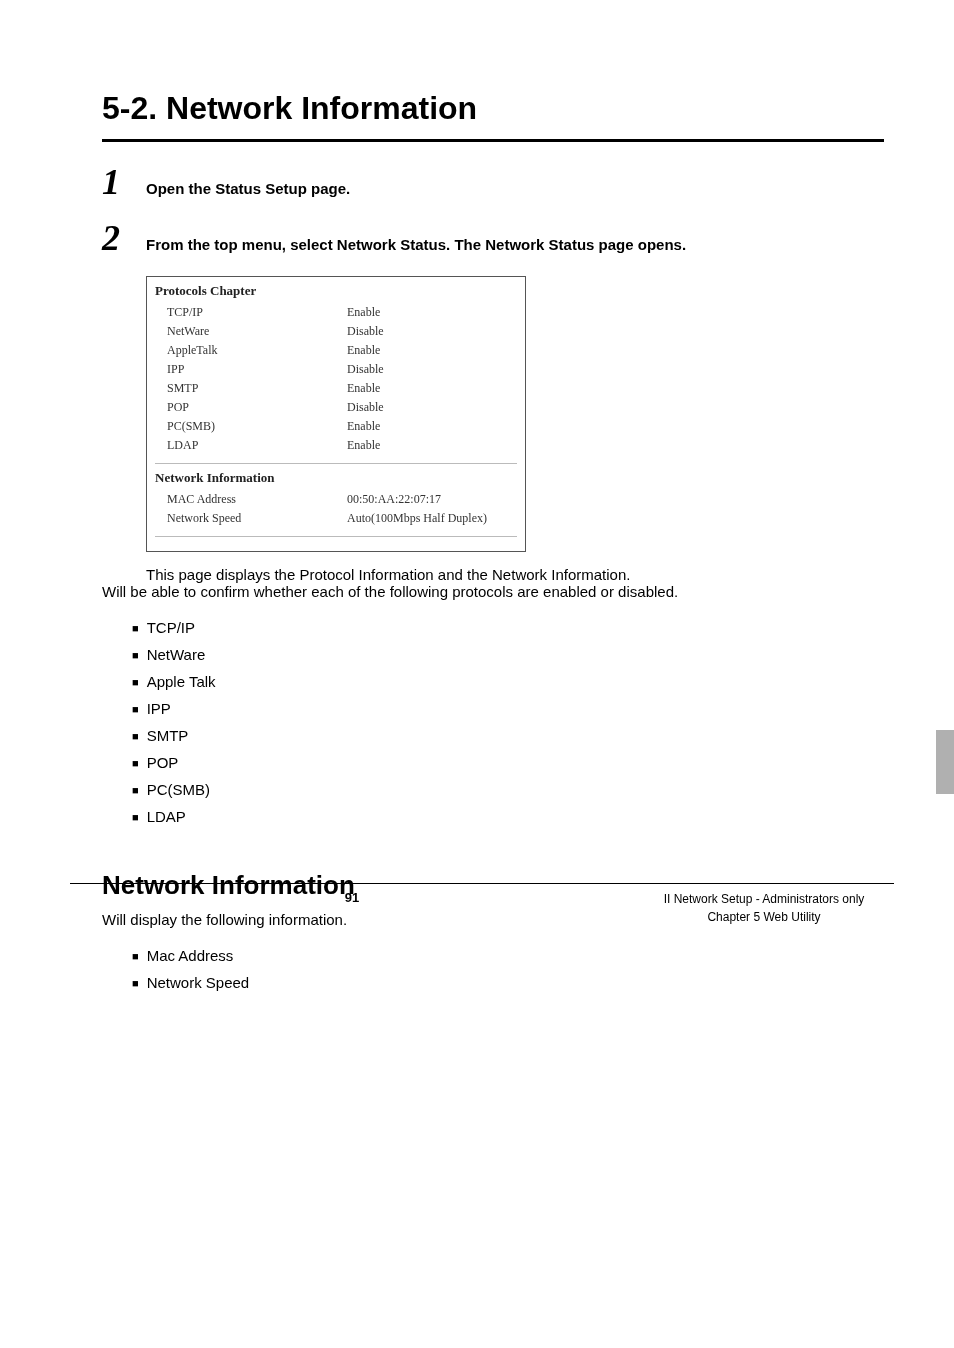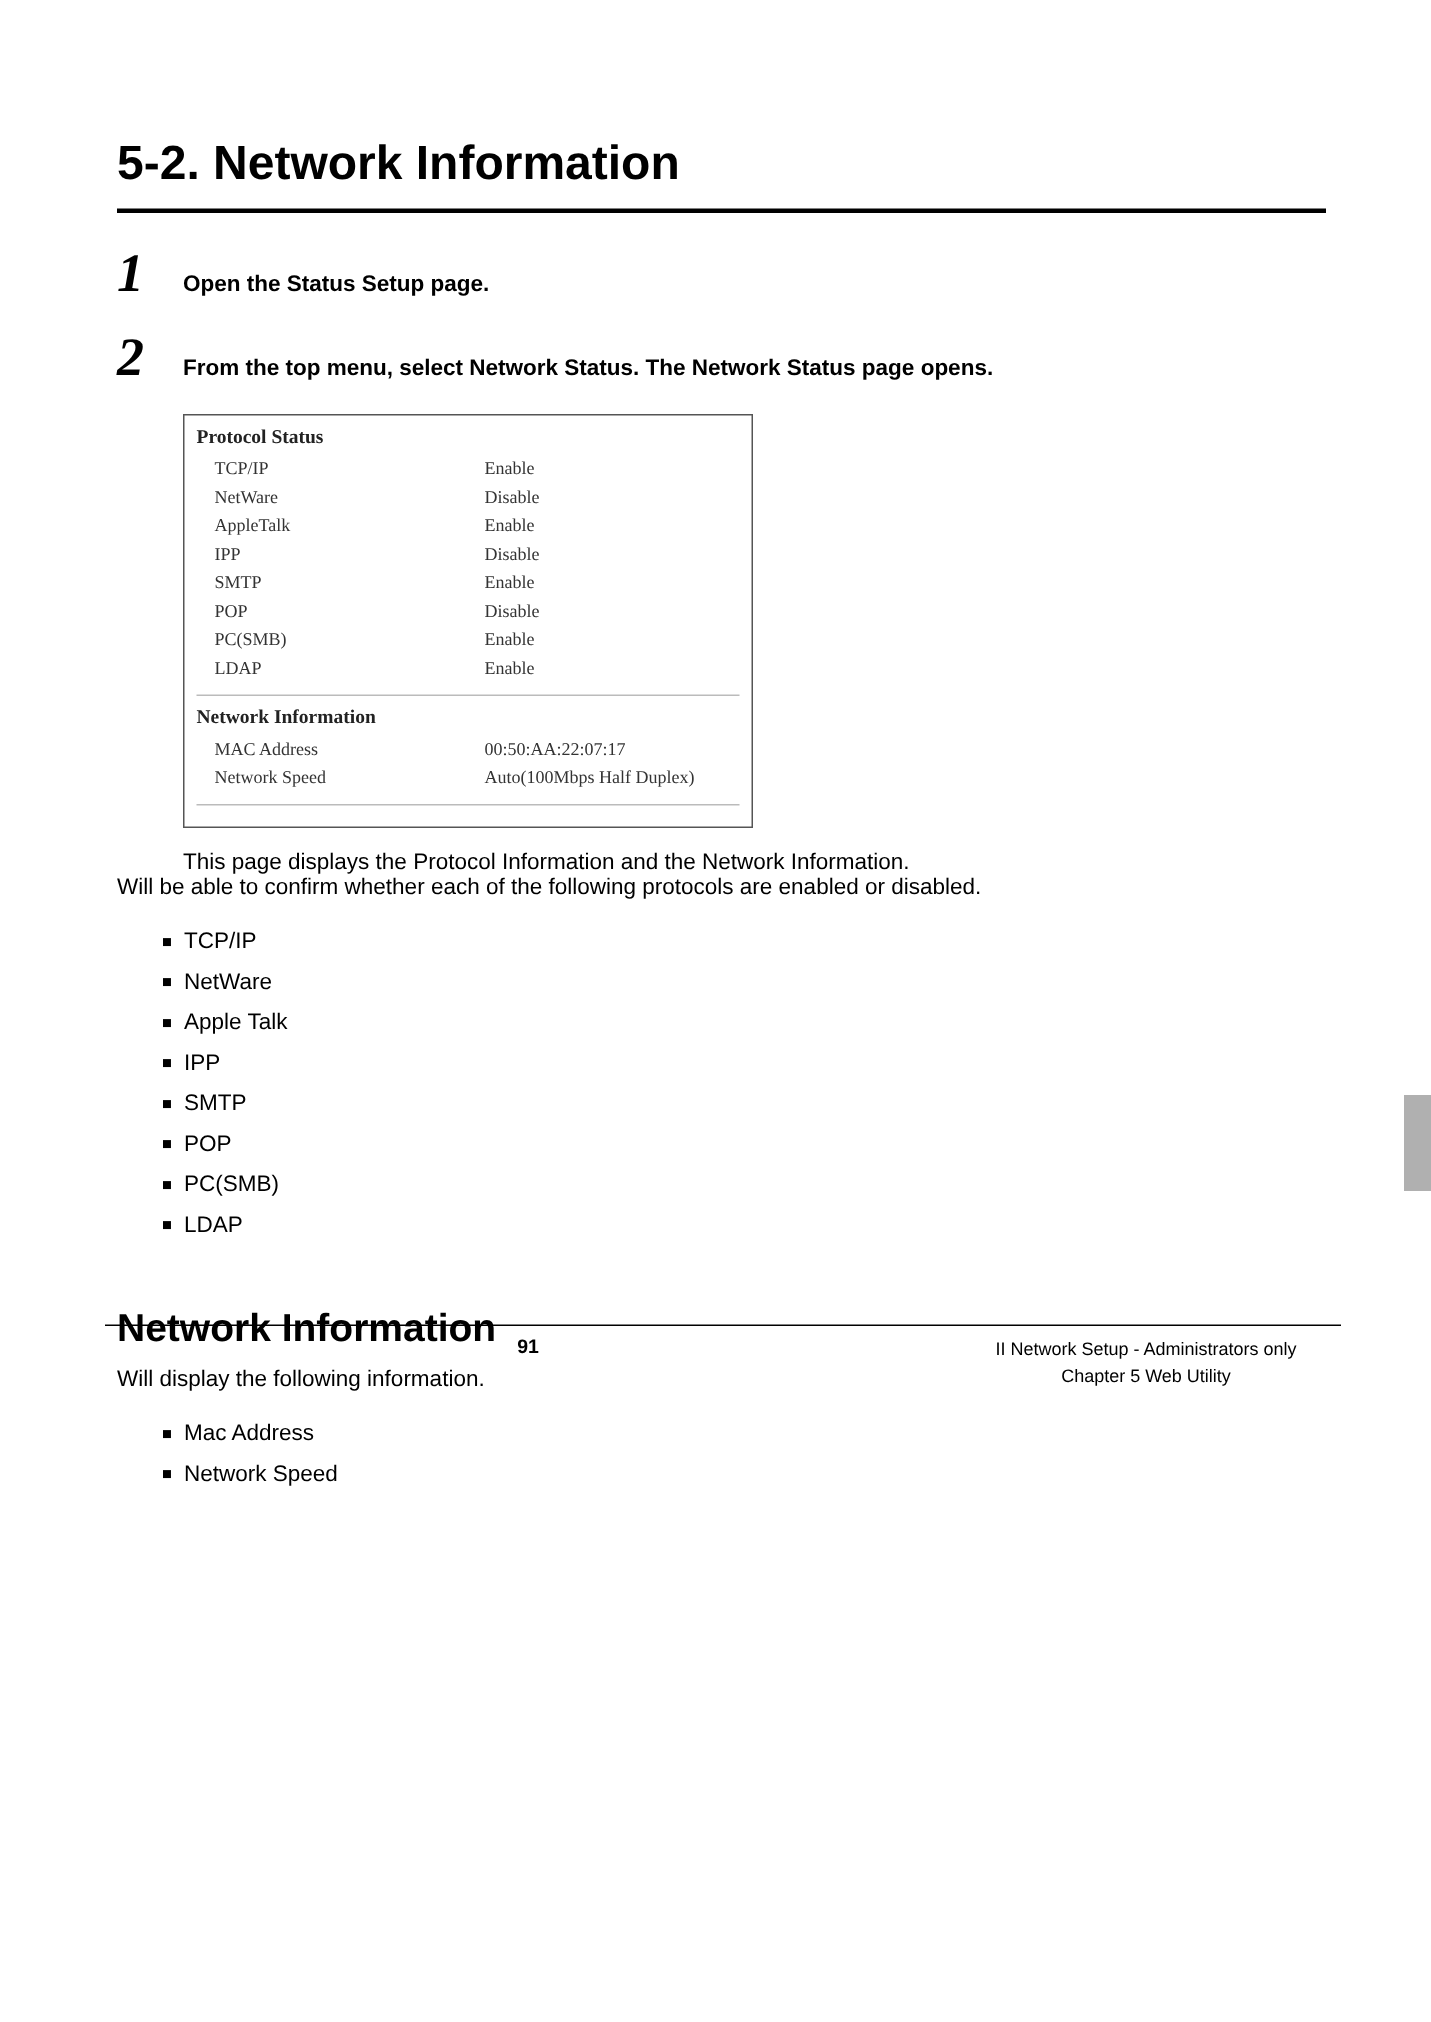--- a/index.html
+++ b/index.html
@@ -7,21 +7,21 @@
     padding: 0;
     font-family: Arial, Helvetica, sans-serif;
     background: #fff;
     color: #000;
   }
   .page {
     width: 954px;
     height: 1016px;
     position: relative;
     box-sizing: border-box;
-    padding: 90px 70px 0 78px;
+    padding: 90px 70px 0 102px;
   }
   .main-title {
     font-size: 32px;
     font-weight: bold;
     margin: 0 0 12px 0;
   }
   .hr-thick {
     border: none;
     border-top: 3px solid #000;
     margin: 0 0 22px 0;
@@ -163,21 +163,21 @@
     <div class="step-num">1</div>
     <div class="step-text">Open the Status Setup page.</div>
   </div>
 
   <div class="step">
     <div class="step-num">2</div>
     <div class="step-text">From the top menu, select Network Status. The Network Status page opens.</div>
   </div>
 
   <div class="figure-box">
-    <div class="figure-section-title">Protocol Status</div>
+    <div class="figure-section-title">Protocols Chapter</div>
     <div class="figure-row">
         <div class="figure-label">TCP/IP</div>
         <div class="figure-value">Enable</div>
       </div>
     <div class="figure-row">
         <div class="figure-label">NetWare</div>
         <div class="figure-value">Disable</div>
       </div>
     <div class="figure-row">
         <div class="figure-label">AppleTalk</div>

